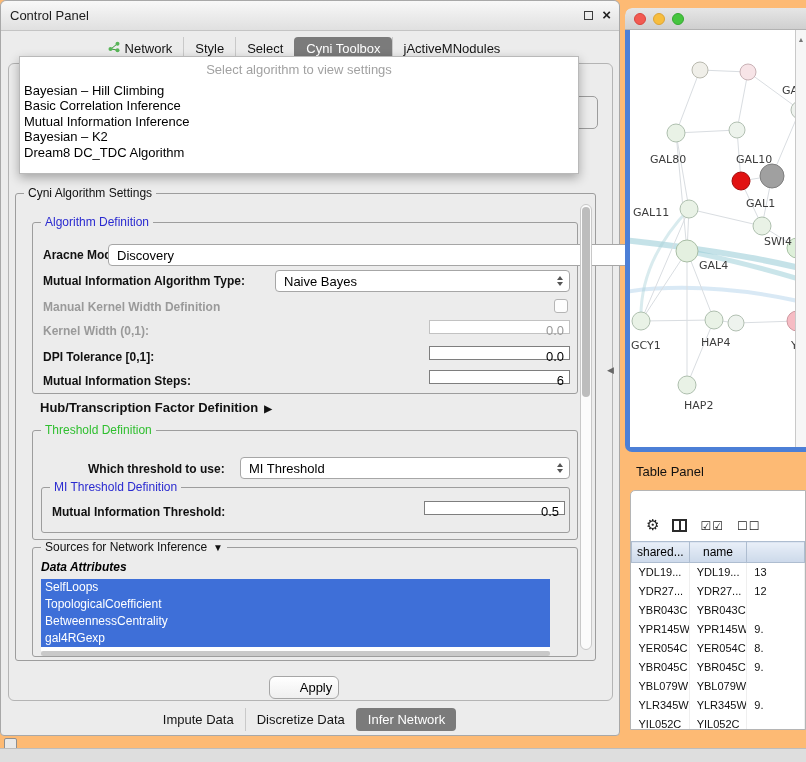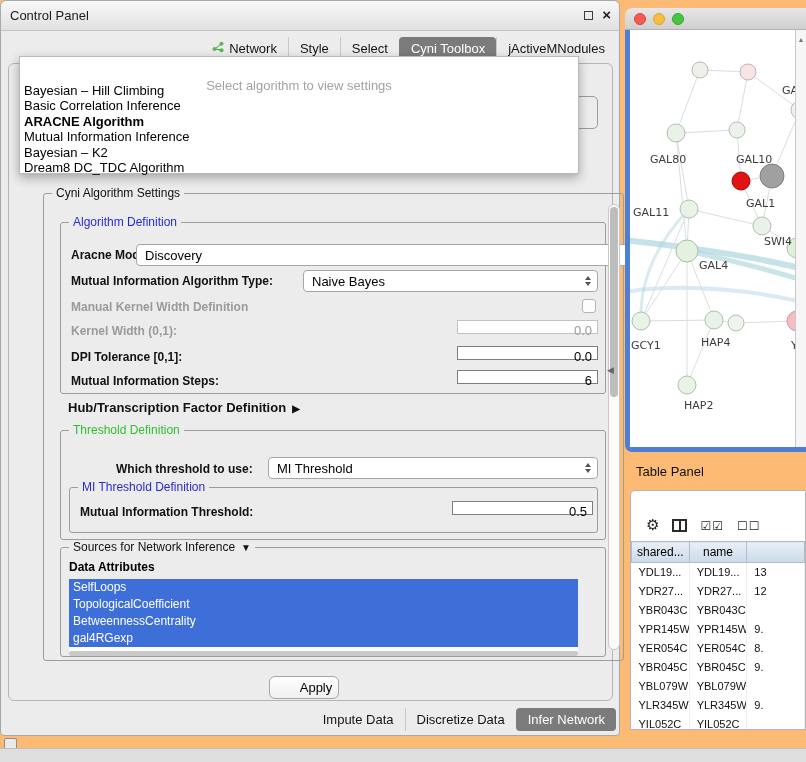--- a/index.html
+++ b/index.html
@@ -12,49 +12,49 @@
         background:#ececec; border:1px solid #a8a8a8; border-radius:6px 6px 4px 4px; }
   .cp-titlebar { position:absolute; left:0; top:0; right:0; height:30px;
         background:linear-gradient(#f8f8f8,#e0e0e0); border-bottom:1px solid #c4c4c4;
         border-radius:6px 6px 0 0; }
   .cp-title { position:absolute; left:9px; top:7px; font-size:13px; color:#1c1c1c; }
   .cp-winbtns { position:absolute; right:8px; top:6px; display:flex; gap:9px; align-items:center; }
   .winbtn { cursor:default; display:inline-flex; align-items:center; justify-content:center; height:16px; }
   .winbtn .sq { width:9px; height:9px; border:1.5px solid #3c3c3c; display:inline-block; }
   .close-x { font-size:15px; font-weight:bold; color:#222; line-height:14px; }
 
-  .tabbar { position:absolute; left:0; right:3px; display:flex; justify-content:flex-end; align-items:center; }
+  .tabbar { position:absolute; left:0; right:12px; display:flex; justify-content:center; align-items:center; }
   #top-tabs { top:34px; height:26px; }
   #bottom-tabs { top:705px; height:26px; }
   .tab { padding:4px 11px; font-size:13px; color:#141414; display:flex; align-items:center;
          gap:5px; border-left:1px solid #c9c9c9; white-space:nowrap; }
   .tab:first-child { border-left:none; }
   .tab.sel { background:#7b7b7b; color:#fff; border-radius:4px; border-left-color:transparent; }
 
   .content-outline { position:absolute; left:7px; top:62px; width:605px; height:638px;
          border:1px solid #b4b4b4; border-radius:6px; background:#ececec; }
 
   .fragment-box { position:absolute; left:570px; top:95px; width:27px; height:33px;
          border:1px solid #9c9c9c; border-radius:5px; background:#ececec; z-index:5; }
 
   
   .dd-pop { position:absolute; left:18px; top:55px; width:560px; height:118px; background:#fff;
          border:1px solid #b9b9b9; box-shadow:0 4px 10px rgba(0,0,0,0.30); z-index:50; }
-  .dd-ph { color:#a2a2a2; text-align:center; height:26px; padding-top:21px; font-size:13px; }
+  .dd-ph { color:#a2a2a2; text-align:center; height:26px; padding-top:5px; font-size:13px; }
   .dd-item { padding:0 4px; line-height:15.4px; font-size:13px; white-space:nowrap; }
   .dd-item.sel { font-weight:bold; }
 
   
   .groupbox { position:absolute; border:1px solid #9d9d9d; border-radius:3px; background:transparent; }
   .legend { position:absolute; top:-8px; left:8px; background:#ececec; padding:0 4px;
             font-size:12px; color:#111; white-space:nowrap; }
   .legend.blue { color:#2a2ad0; }
   .legend.green { color:#2fbf2f; }
 
-  .settings { left:14px; top:192px; width:581px; height:468px;margin-left:28px; }
+  .settings { left:14px; top:192px; width:581px; height:468px; }
   .algdef   { left:16px; top:28px;  width:546px; height:172px; }
   .thr      { left:16px; top:236px; width:546px; height:110px; }
   .mithr    { left:8px;  top:56px;  width:529px; height:46px; }
   .src      { left:16px; top:353px; width:546px; height:110px; }
 
   .lbl { position:absolute; font-size:12px; color:#111; white-space:nowrap; }
   .b { font-weight:bold; }
   .dis { color:#9a9a9a; font-weight:bold; }
 
   .combo { position:absolute; height:22px; background:#fff; border:1px solid #a6a6a6;
@@ -70,21 +70,21 @@
            font-size:13px; text-align:right; }
   .field span { position:absolute; right:5px; top:2px; }
   .field.dim { border-color:#c2c2c2; color:#9a9a9a; }
 
   .checkbox { position:absolute; width:14px; height:14px; background:#fdfdfd;
               border:1px solid #b5b5b5; border-radius:3px; }
 
   .hub-row { position:absolute; left:24px; top:206px; font-size:13px; font-weight:bold; color:#111; }
   .tri { font-size:10px; margin-left:6px; }
 
-  .subtitle { position:absolute; left:8px; top:12px; font-size:12px; font-weight:bold; }
+  .subtitle { position:absolute; left:8px; top:12px; font-size:12px; font-weight:bold;font-style:italic; }
   .attr-list { position:absolute; left:8px; top:31px; width:509px; height:72px; overflow:hidden; background:#fff; }
   .attr-item { height:17px; line-height:17px; padding-left:4px; font-size:12px;
                background:#3e6fd8; color:#fff; white-space:nowrap; }
   .hscroll { position:absolute; left:8px; top:103px; width:509px; height:5px;
              background:#c9c9c9; border-radius:3px; }
 
   .vscrollbar { position:absolute; right:3px; top:10px; width:12px; height:446px;
                 border:1px solid #c8c8c8; border-radius:7px; background:#fbfbfb; }
   .vscrollbar .thumb { position:absolute; left:1px; top:2px; width:8px; height:190px;
                 background:#bdbdbd; border-radius:4px; }
@@ -275,21 +275,20 @@
         <div class="tab sel">
           <span class="tab-label">Infer Network</span>
         </div>
       </nav>
 
     <div class="dd-pop">
       <div class="dd-ph">Select algorithm to view settings</div>
       <div id="algo-items">
           <div class="dd-item">Bayesian – Hill Climbing</div>
           <div class="dd-item">Basic Correlation Inference</div>
-          <div class="dd-item sel">ARACNE Algorithm</div>
           <div class="dd-item">Mutual Information Inference</div>
           <div class="dd-item">Bayesian – K2</div>
           <div class="dd-item">Dream8 DC_TDC Algorithm</div>
         </div>
     </div>
   </section>
 
   <div class="divider-arrow">◀</div>
 
   <section class="net-window">

